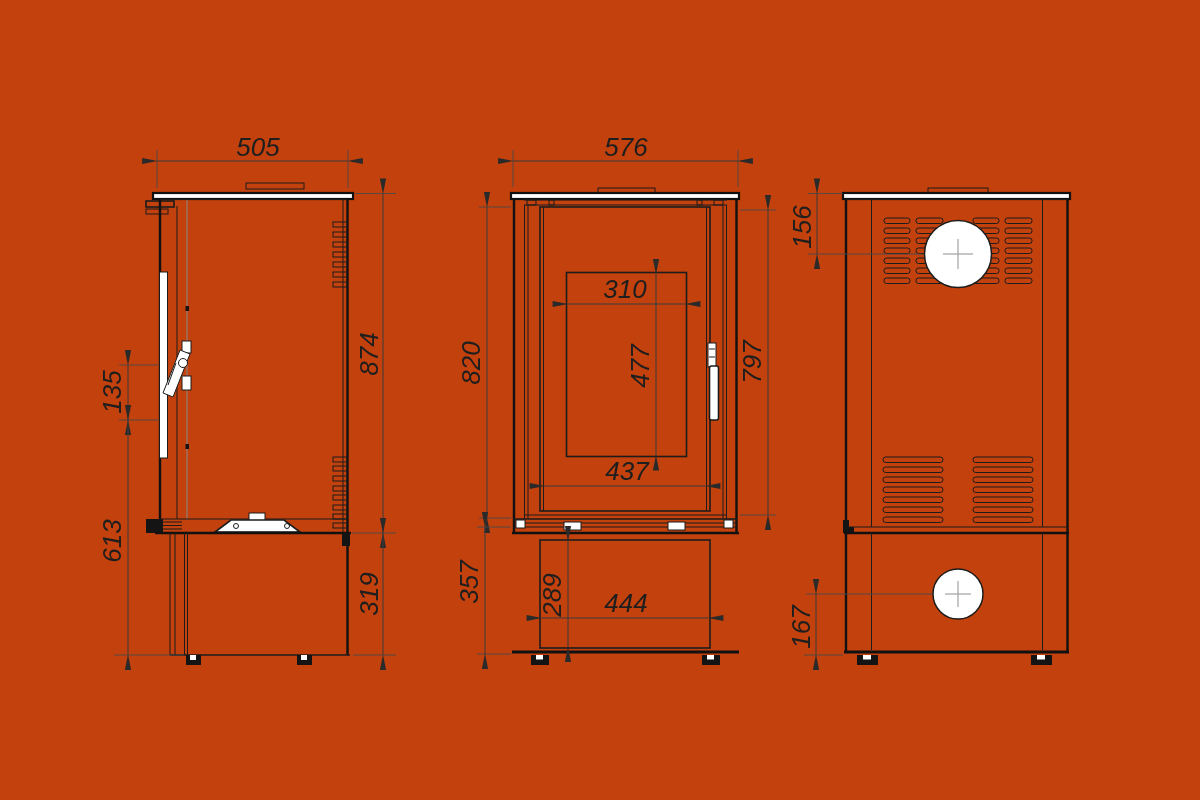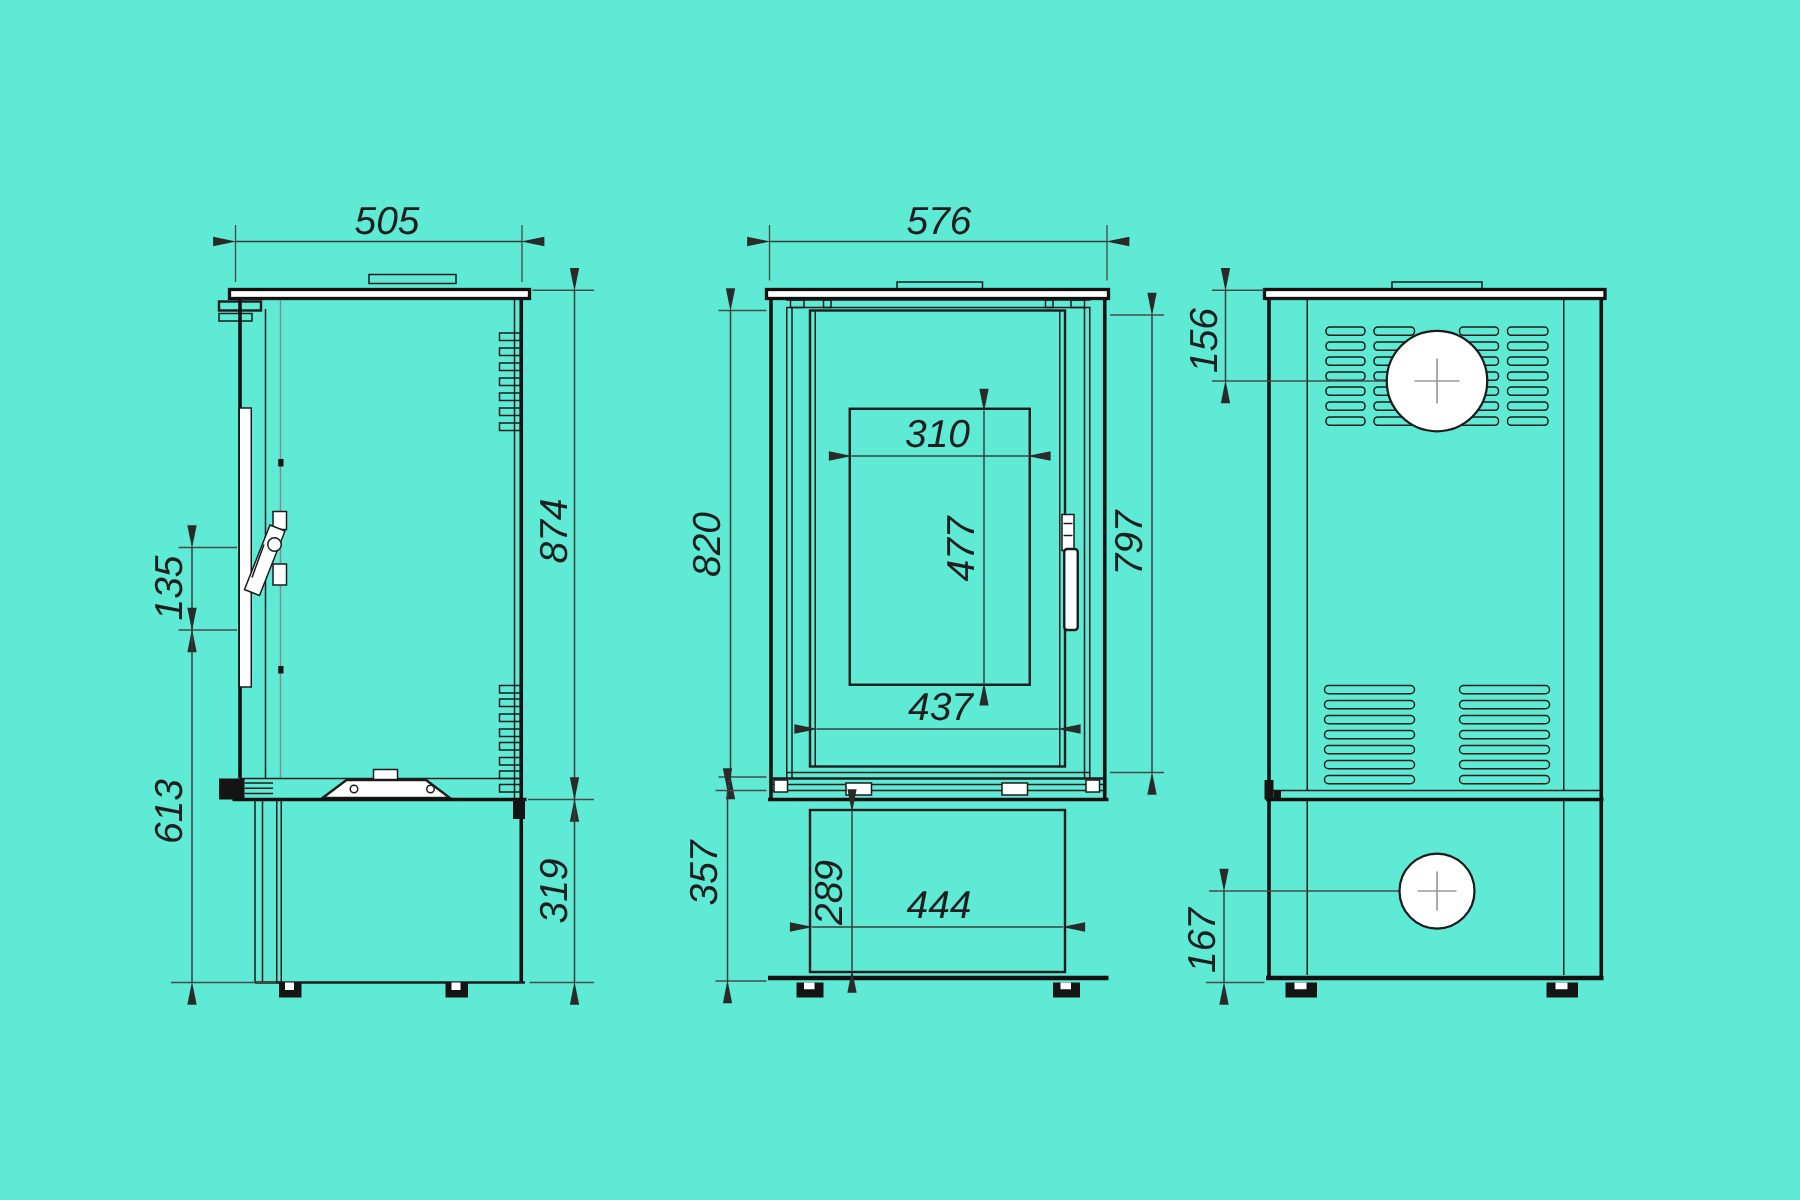--- a/index.html
+++ b/index.html
@@ -1,16 +1,16 @@
 <!DOCTYPE html>
 <html><head>
 <meta charset="utf-8">
 <style>
   html,body{margin:0;padding:0;background:#ffffff;}
-  .sheet{position:relative;width:1200px;height:800px;background:#5eead4;overflow:hidden;
+  .sheet{position:relative;width:1200px;height:800px;background:#c2410c;overflow:hidden;
          font-family:"Liberation Sans",sans-serif;text-align:center;}
   svg text{font-family:"Liberation Sans",sans-serif;}
   .obj{stroke:#1c1c1c;fill:none;stroke-width:1;}
   .obj2{stroke:#1c1c1c;fill:none;stroke-width:1.6;}
   .bold{stroke:#111;fill:none;stroke-width:2.4;}
   .bold3{stroke:#111;fill:none;stroke-width:3;}
   .plate{stroke:#111;fill:#fff;stroke-width:2.2;}
   .wfill{fill:#ffffff;}
   .gray{stroke:#8a8a8a;}
   .blk{fill:#141414;stroke:none;}

